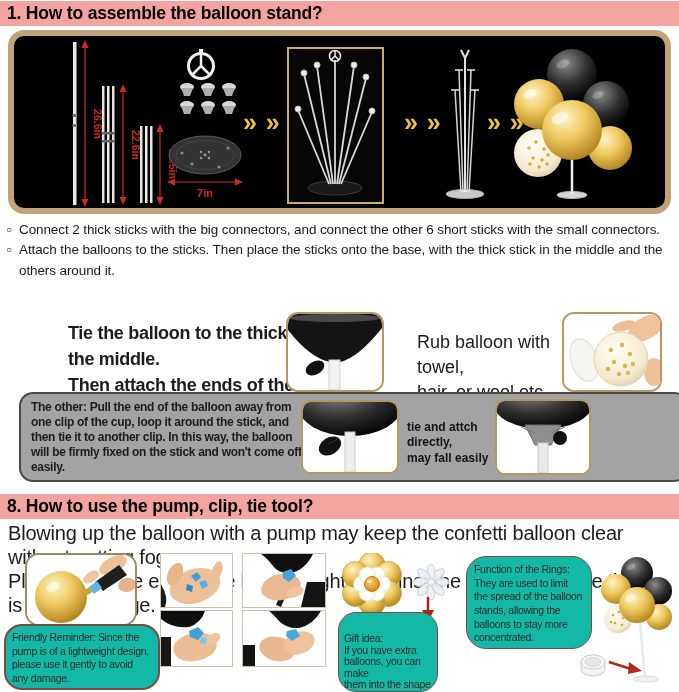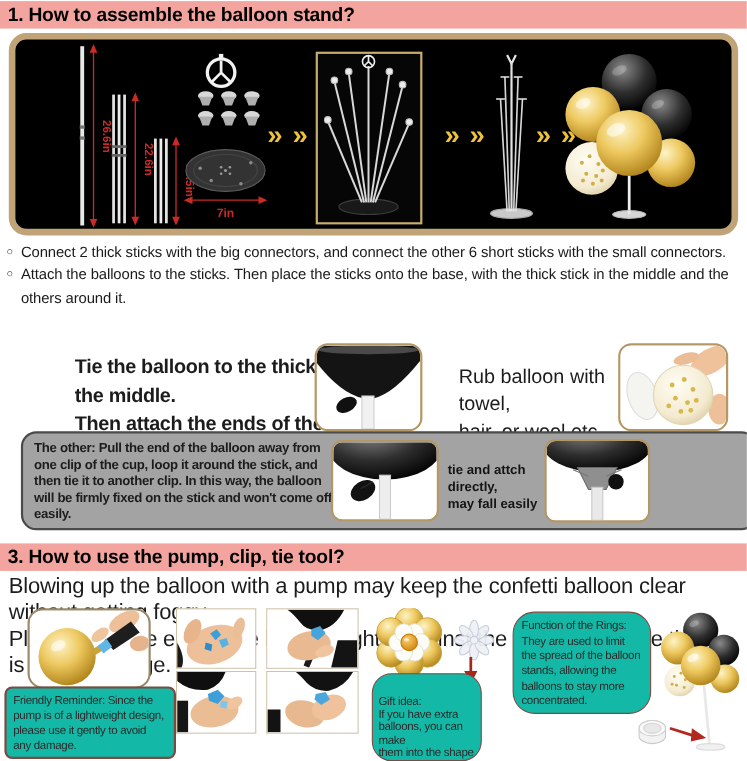--- a/index.html
+++ b/index.html
@@ -302,41 +302,41 @@
         <ellipse cx="46" cy="2" rx="50" ry="26" fill="url(#gBlack)"></ellipse>
         <path d="M28,24 H64 L54,44 H38 Z" fill="#8f8f8f" stroke="#6a6a6a"></path>
         <path d="M24,26 L38,32 M68,26 L54,32" stroke="#777"></path>
         <circle cx="63" cy="37" r="7" fill="#101010"></circle>
         <rect x="41" y="42" width="10" height="30" fill="#e9e9e9" stroke="#c9c9c9"></rect>
       </svg>
     </div>
   </div>
 
   <div class="hdr" style="top:494px;">
-    <span>3. How to use the pump, clip, tie tool?</span>
+    <span>8. How to use the pump, clip, tie tool?</span>
   </div>
 
   <div class="abs preline" style="left:8px;top:521px;width:660px;font-size:20px;line-height:1.2;letter-spacing:-0.2px;">Blowing up the balloon with a pump may keep the confetti balloon clear without getting foggy.
 Please hold the end of the balloon tightly against the pump to ensure there is no air leakage.</div>
 
   <div class="photo" style="left:25px;top:553px;width:108px;height:69px;border-color:#9a8a6a;border-radius:14px;">
     <svg width="108" height="69" viewBox="0 0 108 69">
       <rect width="108" height="69" fill="#fff"></rect>
       <circle cx="34" cy="42" r="26" fill="url(#gGold)"></circle>
       <ellipse cx="26" cy="32" rx="7" ry="4.5" fill="rgba(255,255,255,0.55)" transform="rotate(-25 26 32)"></ellipse>
       <path d="M56,36 l8,-5 3,5 -8,5 z" fill="#caa43a"></path>
       <ellipse cx="86" cy="10" rx="15" ry="8" fill="#eec09a" transform="rotate(-28 86 10)"></ellipse>
       <ellipse cx="100" cy="30" rx="9" ry="7" fill="#e6b48c" transform="rotate(-10 100 30)"></ellipse>
       <path d="M68,27 L92,10 L100,20 L76,36 Z" fill="#1e1e1e"></path>
       <path d="M62,32 l8,-6 5,7 -8,6 z" fill="#5fb7e8"></path>
       <ellipse cx="64" cy="22" rx="9" ry="5" fill="#f0c49e" transform="rotate(-35 64 22)"></ellipse>
     </svg>
   </div>
 
-  <div class="bubble preline" style="left:4px;top:624px;width:156px;height:66px;border-radius:7px;padding:5px 6px;font-size:10.5px;line-height:1.3;letter-spacing:-0.3px;">Friendly Reminder: Since the
+  <div class="bubble preline" style="left:4px;top:624px;width:156px;height:66px;border-radius:18px;padding:5px 6px;font-size:10.5px;line-height:1.3;letter-spacing:-0.3px;">Friendly Reminder: Since the
 pump is of a lightweight design,
 please use it gently to avoid
 any damage.</div>
 
   <div class="gph" style="left:160px;top:553px;width:71px;height:53px;">
     <svg width="71" height="53" viewBox="0 0 71 53">
       <rect width="71" height="53" fill="#fff"></rect>
       <path d="M0,30 Q8,44 4,53 L0,53 Z" fill="#1b1b1b"></path>
       <ellipse cx="34" cy="32" rx="26" ry="17" fill="#eec09a" transform="rotate(-18 34 32)"></ellipse>
       <ellipse cx="14" cy="20" rx="7" ry="12" fill="#e7b48c" transform="rotate(25 14 20)"></ellipse>

